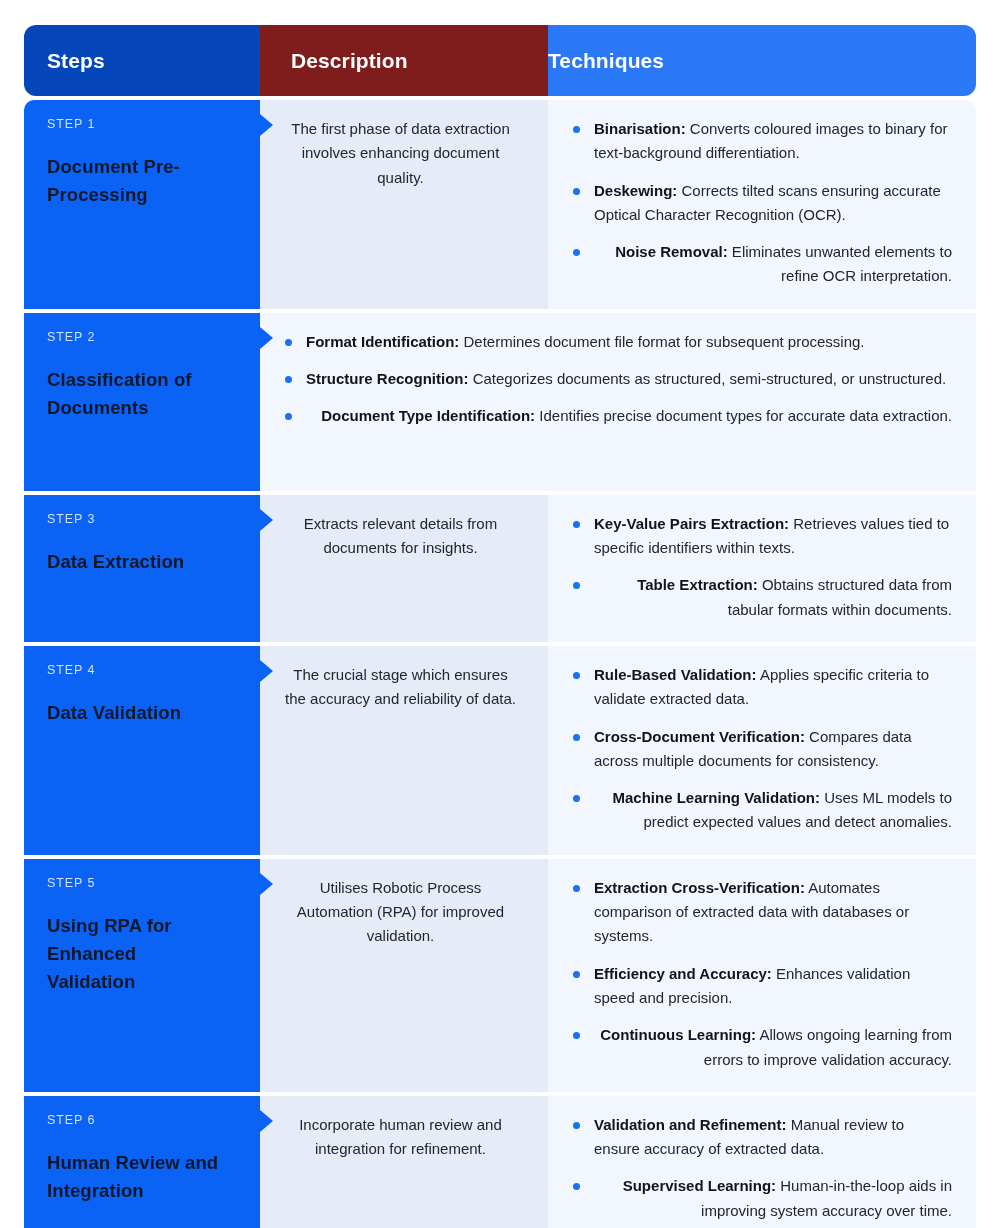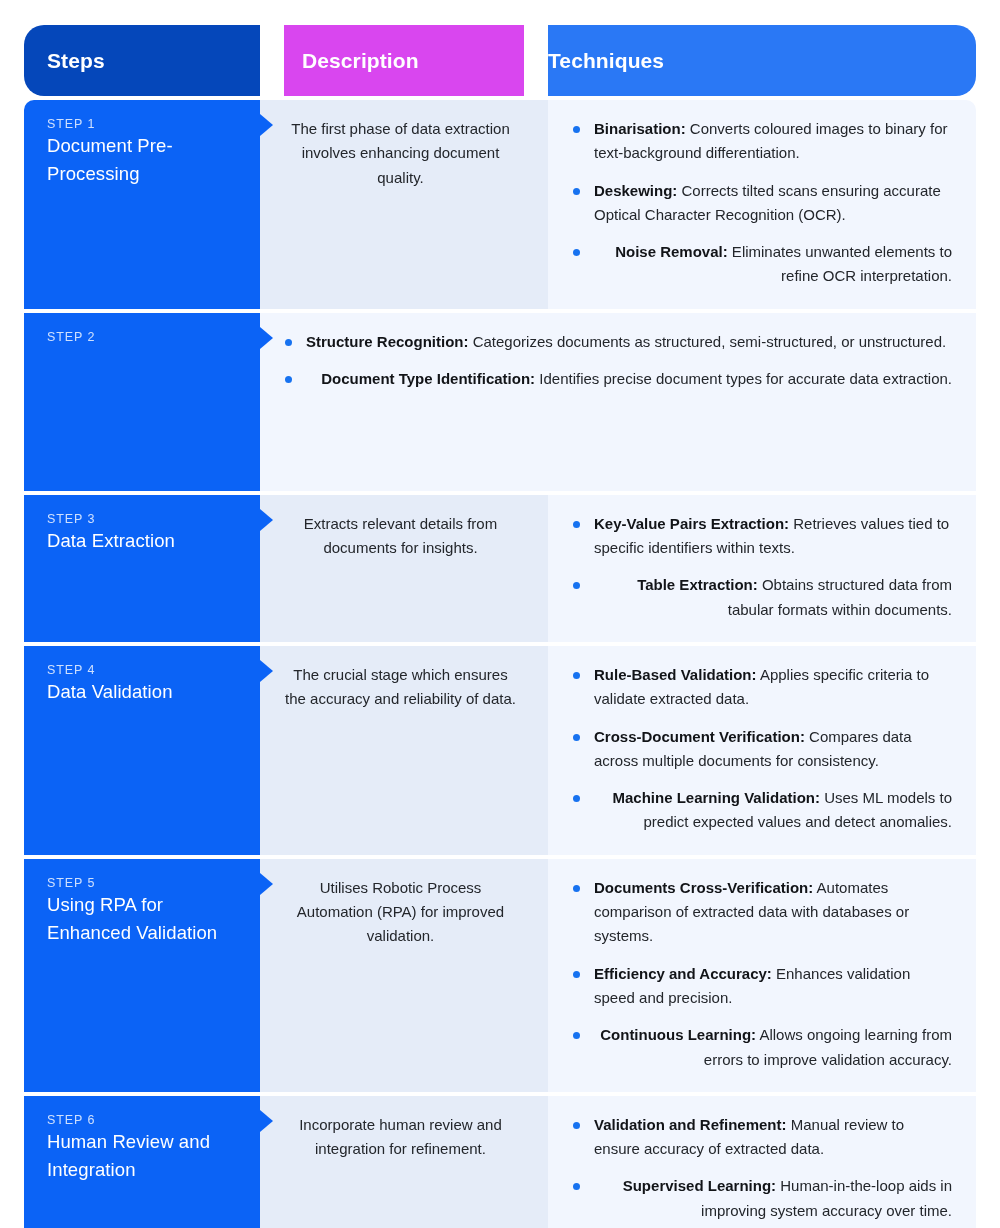--- a/index.html
+++ b/index.html
@@ -16,41 +16,40 @@
     position: relative;
     width: 1000px;
     height: 1228px;
     padding: 25px 24px 30px 24px;
   }
 
   
   .header-row {
     display: flex;
     height: 71px;
-    border-radius: 20px;
+    border-radius: 12px;
     overflow: hidden;
-    gap: 24px;
   }
   .th {
     display: flex;
     align-items: center;
     font-size: 21px;
     font-weight: 700;
     color: #ffffff;
     letter-spacing: 0.1px;
   }
   .th-steps {
     width: 236px;
     background: #0547ba;
     padding-left: 23px;
   }
   .th-desc {
-    width: 240px;
-    background: #d946ef;
-    padding-left: 18px;
+    width: 288px;
+    background: #7f1d1d;
+    padding-left: 31px;
   }
   .th-tech {
     flex: 1;
     background: #2a78f5;
   }
 
   
   .rows { margin-top: 4px; }
 
   .row {
@@ -73,24 +72,24 @@
 
   .step-label {
     font-size: 12.5px;
     font-weight: 400;
     letter-spacing: 0.9px;
     color: #cfe0fe;
     text-transform: uppercase;
     line-height: 1.2;
   }
   .step-title {
-    margin-top: 0;
+    margin-top: 21px;
     font-size: 18.5px;
-    font-weight: 400;
-    color: #ffffff;
+    font-weight: 700;
+    color: #0f172a;
     line-height: 1.52;
     letter-spacing: 0.1px;
   }
 
   
   .arrow {
     position: absolute;
     top: 14px;
     right: -13px;
     width: 0;
@@ -184,24 +183,26 @@
           <ul class="tech-list">
             <li class="tech-item"><span class="dot"></span><span class="tech-term">Binarisation:</span><span class="tech-desc"> Converts coloured images to binary for text-background differentiation.</span></li>
             <li class="tech-item"><span class="dot"></span><span class="tech-term">Deskewing:</span><span class="tech-desc"> Corrects tilted scans ensuring accurate Optical Character Recognition (OCR).</span></li>
             <li class="tech-item"><span class="dot"></span><span class="tech-term">Noise Removal:</span><span class="tech-desc"> Eliminates unwanted elements to refine OCR interpretation.</span></li>
           </ul>
         </div>
       </div>
       <div class="row row-2">
         <div class="cell-steps">
           <div class="step-label">STEP 2</div>
-          <div class="arrow"></div>
-        </div>
-        <div class="cell-tech">
-          <ul class="tech-list">
+          <div class="step-title">Classification of Documents</div>
+          <div class="arrow"></div>
+        </div>
+        <div class="cell-tech">
+          <ul class="tech-list">
+            <li class="tech-item"><span class="dot"></span><span class="tech-term">Format Identification:</span><span class="tech-desc"> Determines document file format for subsequent processing.</span></li>
             <li class="tech-item"><span class="dot"></span><span class="tech-term">Structure Recognition:</span><span class="tech-desc"> Categorizes documents as structured, semi-structured, or unstructured.</span></li>
             <li class="tech-item"><span class="dot"></span><span class="tech-term">Document Type Identification:</span><span class="tech-desc"> Identifies precise document types for accurate data extraction.</span></li>
           </ul>
         </div>
       </div>
       <div class="row row-3">
         <div class="cell-steps">
           <div class="step-label">STEP 3</div>
           <div class="step-title">Data Extraction</div>
           <div class="arrow"></div>
@@ -231,21 +232,21 @@
       </div>
       <div class="row row-5">
         <div class="cell-steps">
           <div class="step-label">STEP 5</div>
           <div class="step-title">Using RPA for Enhanced Validation</div>
           <div class="arrow"></div>
         </div>
         <div class="cell-desc">Utilises Robotic Process Automation (RPA) for improved validation.</div>
         <div class="cell-tech">
           <ul class="tech-list">
-            <li class="tech-item"><span class="dot"></span><span class="tech-term">Documents Cross-Verification:</span><span class="tech-desc"> Automates comparison of extracted data with databases or systems.</span></li>
+            <li class="tech-item"><span class="dot"></span><span class="tech-term">Extraction Cross-Verification:</span><span class="tech-desc"> Automates comparison of extracted data with databases or systems.</span></li>
             <li class="tech-item"><span class="dot"></span><span class="tech-term">Efficiency and Accuracy:</span><span class="tech-desc"> Enhances validation speed and precision.</span></li>
             <li class="tech-item"><span class="dot"></span><span class="tech-term">Continuous Learning:</span><span class="tech-desc"> Allows ongoing learning from errors to improve validation accuracy.</span></li>
           </ul>
         </div>
       </div>
       <div class="row row-6">
         <div class="cell-steps">
           <div class="step-label">STEP 6</div>
           <div class="step-title">Human Review and Integration</div>
           <div class="arrow"></div>

